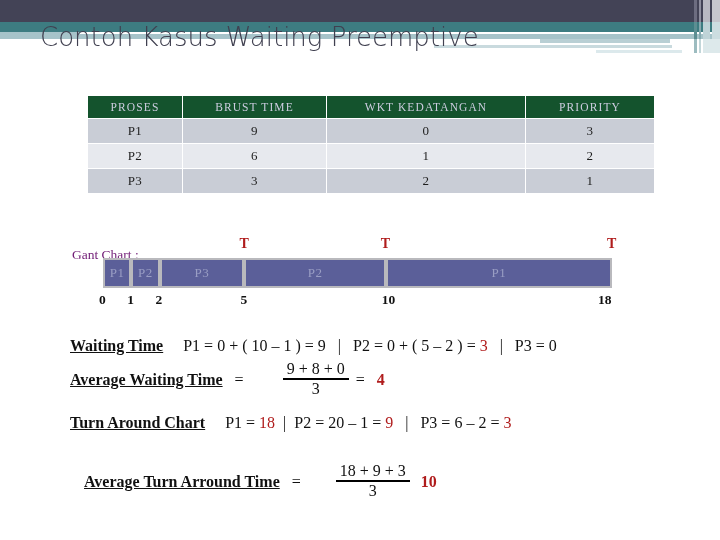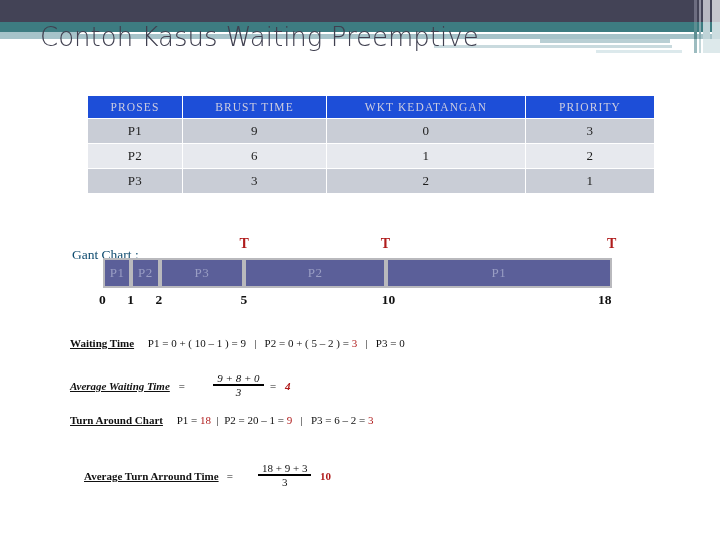--- a/index.html
+++ b/index.html
@@ -91,21 +91,21 @@
 
   
   .proc-table {
     position: absolute;
     left: 87px; top: 95px;
     border-collapse: separate;
     border-spacing: 1px 1px;
     font-family: "Liberation Serif", serif;
   }
   .proc-table th {
-    background: #1d4ed8;
+    background: #14532d;
     color: #cdcde0;
     font-size: 11.5px;
     font-weight: normal;
     letter-spacing: 1.1px;
     padding: 5px 4px;
     text-align: center;
     white-space: nowrap;
   }
   .proc-table td {
     font-size: 13px;
@@ -119,21 +119,21 @@
   .col-proses { width: 86px; }
   .col-burst  { width: 135px; }
   .col-wkt    { width: 190px; }
   .col-prio   { width: 120px; }
 
   
   .gant-label {
     position: absolute;
     left: 72px; top: 247px;
     font-size: 13.5px;
-    color: #0c4a6e;
+    color: #701a75;
     font-family: "Liberation Serif", serif;
   }
   .gant-wrap {
     position: absolute;
     left: 0; top: 0; width: 720px; height: 540px;
     pointer-events: none;
   }
   .gant-bar {
     position: absolute;
     top: 258px;
@@ -162,38 +162,38 @@
     font-size: 14px;
     color: #b01c1c;
     font-family: "Liberation Serif", serif;
     font-weight: bold;
   }
 
   
   .fx {
     position: absolute;
     font-family: "Liberation Serif", serif;
-    font-size: 11px;
+    font-size: 16px;
     color: #111;
     white-space: nowrap;
   }
   .fx .lbl { text-decoration: underline; font-weight: bold; }
   .fx .red { color: #b01c1c; }
   .fx .redb { color: #b01c1c; font-weight: bold; }
   .frac {
     display: inline-block;
     text-align: center;
     vertical-align: -0.55em;
     margin: 0 3px;
   }
   .frac .num { display: block; padding: 0 4px; }
   .frac .den { display: block; border-top: 2px solid #000; padding: 0 4px; }
 
   .line-wt  { left: 70px; top: 337px; }
-  .line-awt { left: 70px; top: 372px; font-style: italic; }
+  .line-awt { left: 70px; top: 360px; }
   .line-tat { left: 70px; top: 414px; }
   .line-atat{ left: 84px; top: 462px; }
 </style>
 </head>
 <body>
 
 <div class="slide-header">
   <div class="hdr-dark"></div>
   <div class="hdr-teal"></div>
   <div class="hdr-lightteal"></div>

